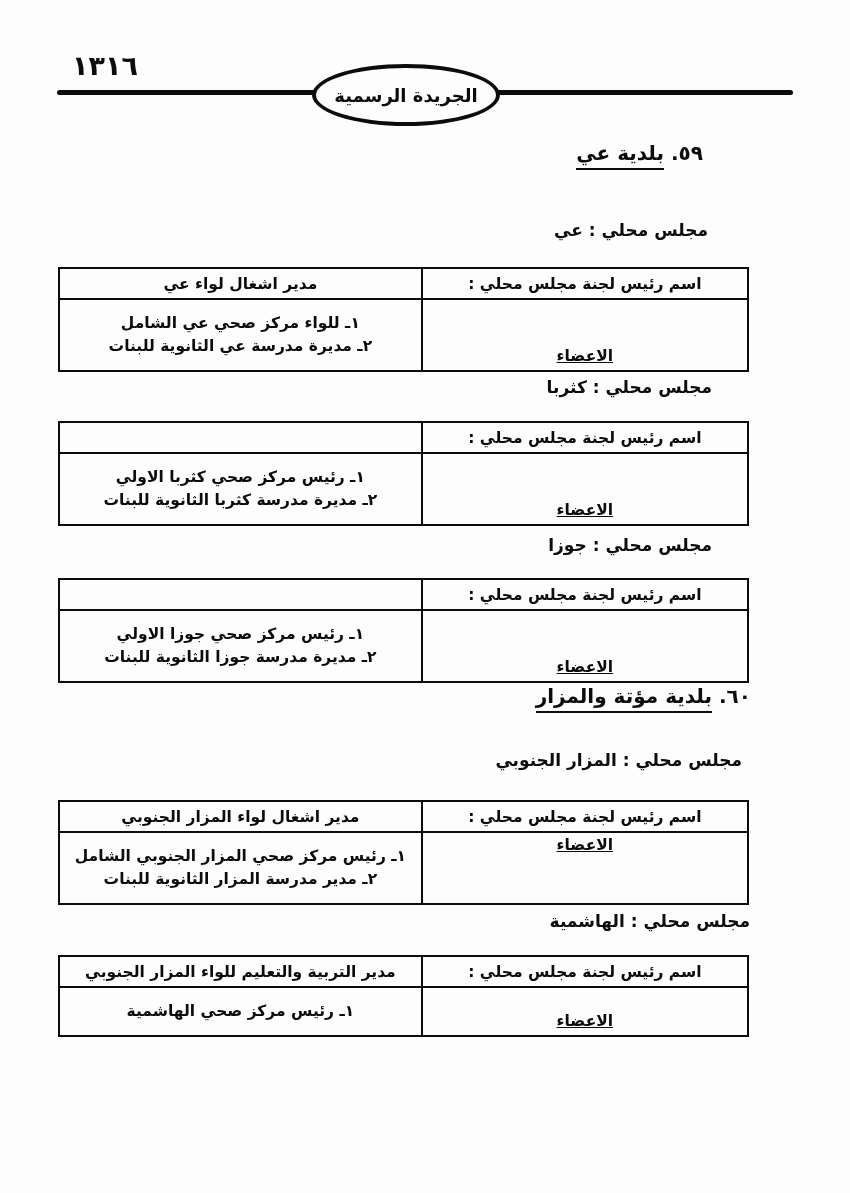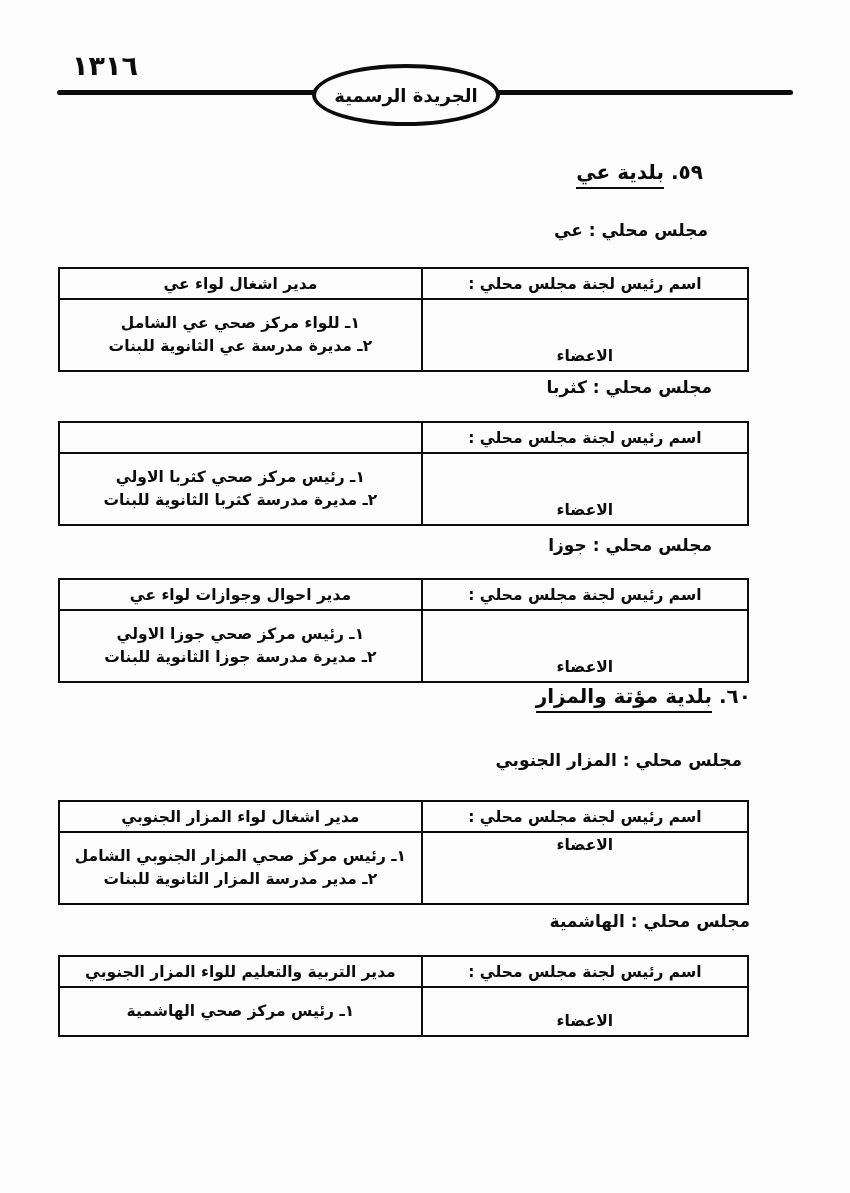--- a/index.html
+++ b/index.html
@@ -26,21 +26,21 @@
     position:absolute;top:64px;left:312px;width:180px;height:54px;
     border:4px solid #0c0c0c;border-radius:50%;
     background:#fdfdfd;
     display:flex;align-items:center;justify-content:center;
     font-size:18px;
     z-index:2;
   }
   
   .section-title{position:absolute;font-size:20px;white-space:nowrap;}
   .section-title .ttl{border-bottom:2.5px solid #0c0c0c;padding-bottom:3px;}
-  .sec59{top:160px;right:147px;text-align:right;}
+  .sec59{top:141px;right:147px;text-align:right;}
   .sec60{top:684px;right:99px;margin-left:20px;}
   .council-heading{position:absolute;font-size:17px;white-space:nowrap;}
   .ch0{top:220px;right:142px;}
   .ch1{top:377px;right:138px;}
   .ch2{top:529px;right:138px;margin-top:6px;}
   .ch3{top:750px;right:108px;}
   .ch4{top:911px;right:100px;}
   
   .gz-table{
     position:absolute;left:58px;width:687px;
@@ -59,21 +59,21 @@
     border-left:2px solid #0c0c0c;
     display:flex;align-items:center;justify-content:center;
     text-align:center;
   }
   .cell-value{
     width:52.5%;
     display:flex;flex-direction:column;align-items:center;justify-content:center;
     text-align:center;padding:12px 4px;
   }
   .cell-value .line{line-height:23px;}
-  .members-cell{padding:2px 12px;}
+  .members-cell{padding:2px 12px;text-decoration:underline;}
   .members-cell.vbottom{align-items:flex-end;padding-bottom:5px;}
   .members-cell.vtop{align-items:flex-start;padding-top:3px;}
 </style>
 </head>
 <body>
 
 <div class="page">
 
   <div class="pagenum">١٣١٦</div>
   <div class="rule"></div>
@@ -112,21 +112,20 @@
         <div class="line">١ـ رئيس مركز صحي كثربا الاولي</div>
         <div class="line">٢ـ مديرة مدرسة كثربا الثانوية للبنات</div>
       </div>
     </div>
   </div>
 
   <div class="council-heading ch2">مجلس محلي : جوزا</div>
   <div class="gz-table t2">
     <div class="gz-row hdr">
       <div class="cell cell-label">اسم رئيس لجنة مجلس محلي :</div>
-      <div class="cell cell-value">مدير احوال وجوازات لواء عي</div>
     </div>
     <div class="gz-row body">
       <div class="cell cell-label members-cell vbottom">الاعضاء</div>
       <div class="cell cell-value">
         <div class="line">١ـ رئيس مركز صحي جوزا الاولي</div>
         <div class="line">٢ـ مديرة مدرسة جوزا الثانوية للبنات</div>
       </div>
     </div>
   </div>
 

